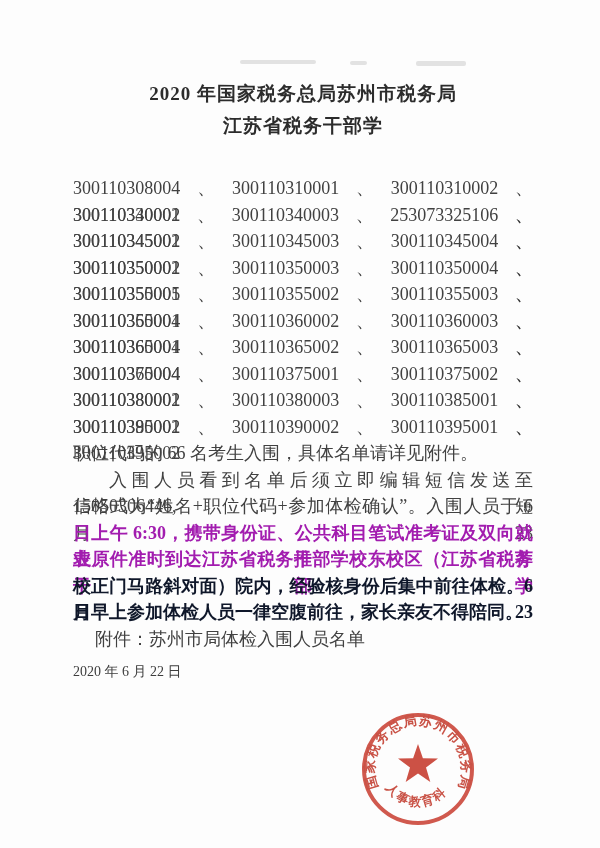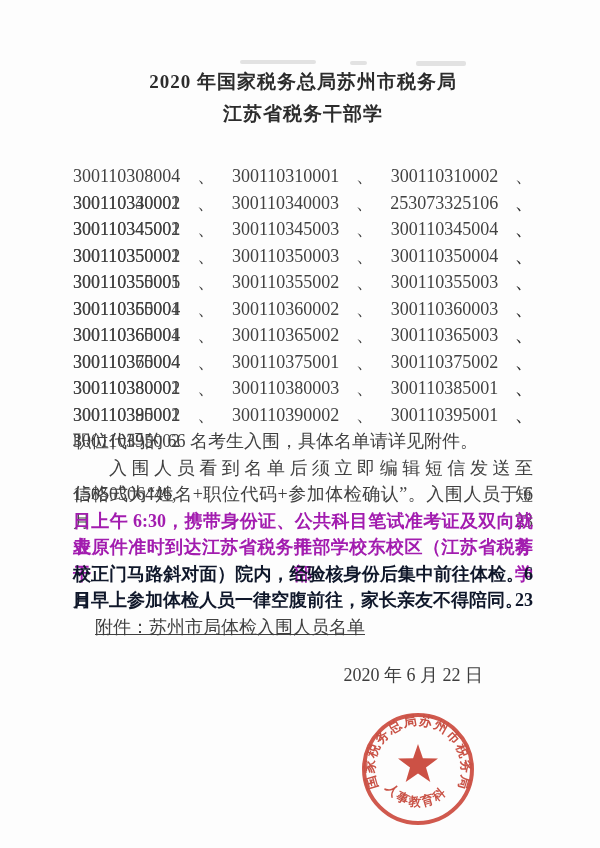--- a/index.html
+++ b/index.html
@@ -6,21 +6,21 @@
   body{
     width:600px;height:848px;
     background:#fdfdfd;
     font-family:"Liberation Serif","DejaVu Serif",serif;
     overflow:hidden;
   }
   .page{
     position:relative;
     width:600px;height:848px;
     box-sizing:border-box;
-    padding:0 67px 0 73px;
+    padding:12px 67px 0 73px;
     color:#3d3d3d;
   }
   
   .smudge{position:absolute;background:#cccccc;opacity:.55;border-radius:2px;filter:blur(.6px);}
   .smudge.s1{left:240px;top:60px;width:76px;height:4px;}
   .smudge.s2{left:350px;top:61px;width:17px;height:4px;}
   .smudge.s3{left:416px;top:61px;width:50px;height:5px;}
 
   .title{
     margin:0;text-align:center;
@@ -34,28 +34,28 @@
   .ln{
     line-height:26.5px;height:26.5px;white-space:nowrap;
   }
   .ln.jst{
     white-space:normal;
     text-align:justify;
     text-align-last:justify;
     text-justify:inter-character;
   }
   .ln.ind{text-indent:2em;}
-  .ln.ind2{text-indent:22px;text-decoration:underline;}
+  .ln.ind2{text-indent:22px;}
   .ln.w600{font-weight:600;color:#0f172a;}
   .ln.w700{font-weight:700;color:#a21caf;}
 
   .date-line{
-    margin-top:22px;
-    line-height:26.5px;font-size:18px;
-    text-align:right;padding-right:50px;color:#3d3d3d;
+    margin-top:7px;
+    line-height:26.5px;font-size:14px;
+    padding-right:50px;color:#3d3d3d;
   }
 
   .seal{
     position:absolute;left:350px;top:701px;
     width:136px;height:136px;
     opacity:.88;
     mix-blend-mode:multiply;
     pointer-events:none;
   }
   .seal text{font-family:"Liberation Serif","DejaVu Serif",serif;font-weight:700;}

